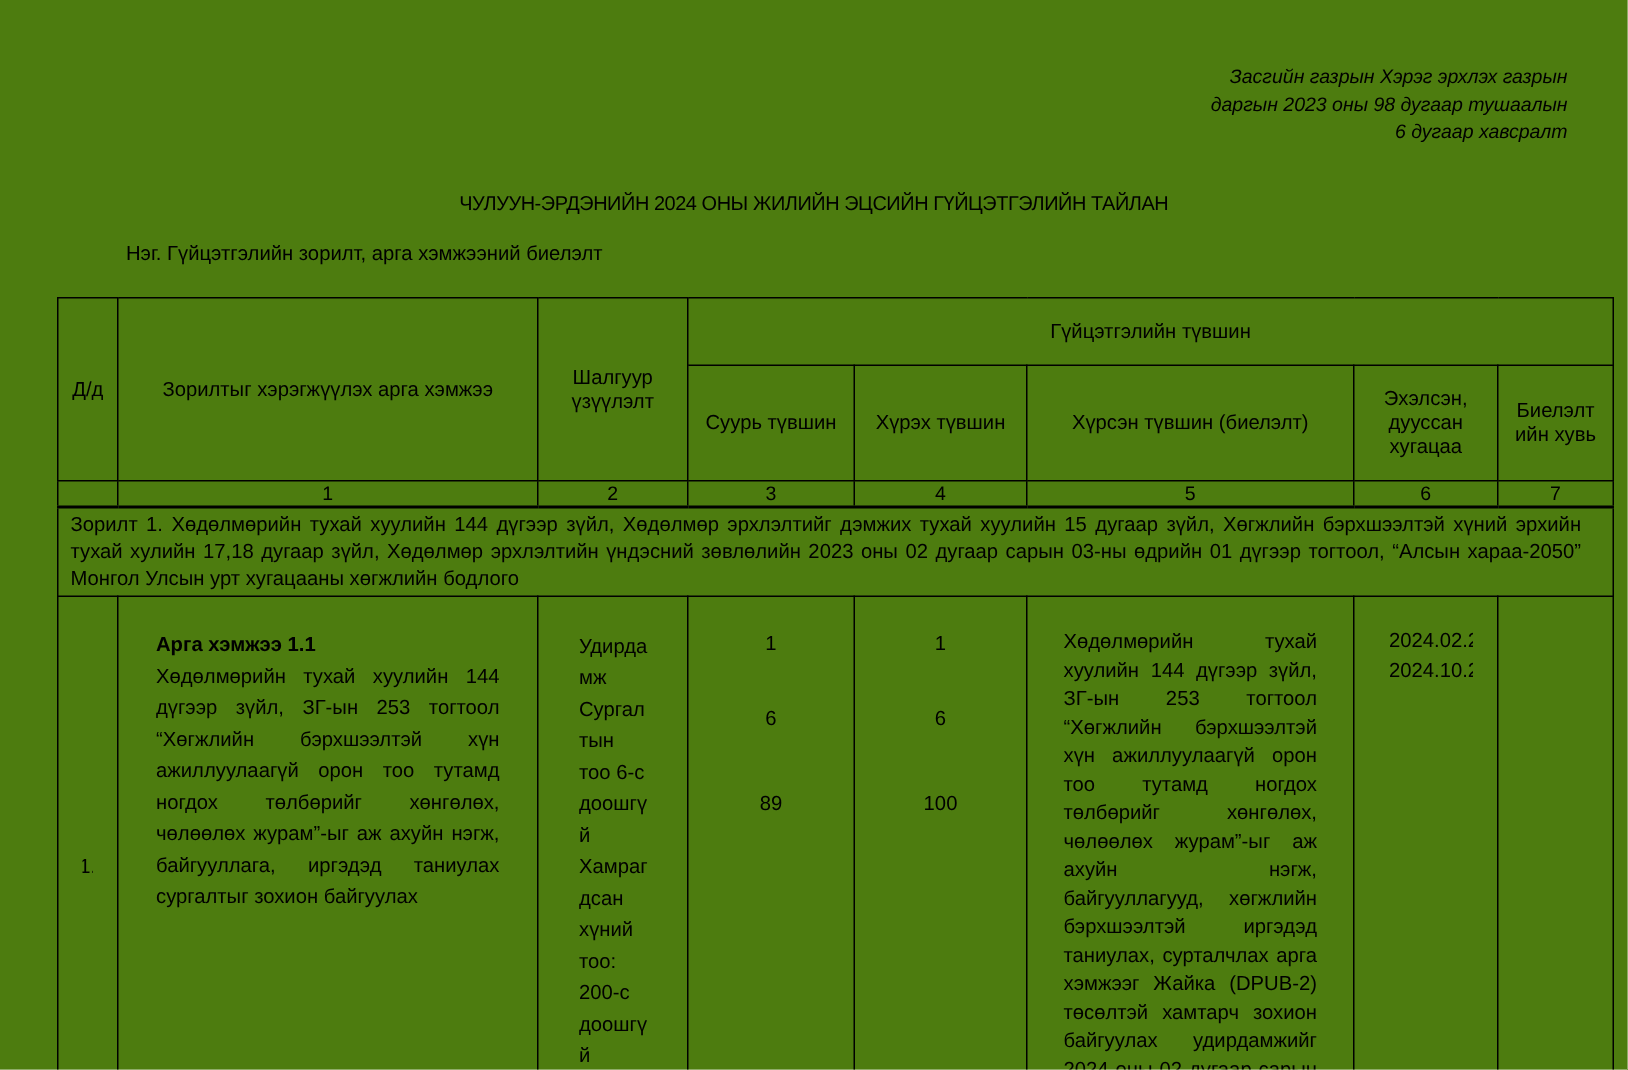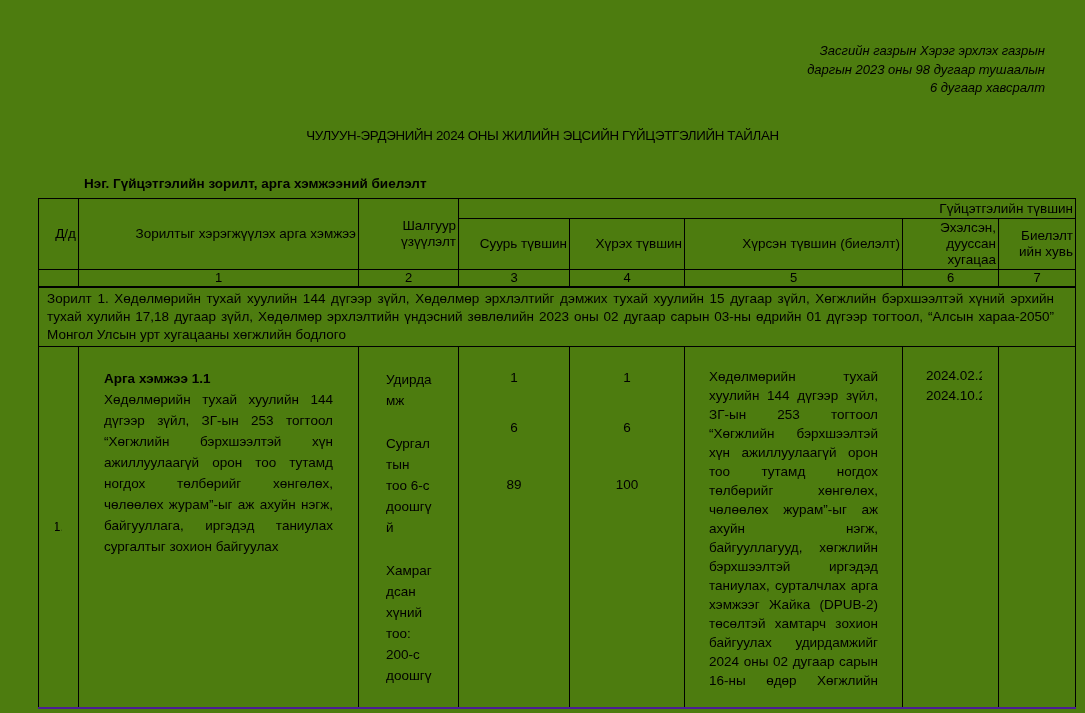--- a/index.html
+++ b/index.html
@@ -17,34 +17,34 @@
     font-size: 13px; line-height: 18.5px;
   }
 
   .doc-title {
     position: absolute; top: 128px; left: 0; width: 1085px;
     text-align: center; font-size: 13.3px; line-height: 16px;
     letter-spacing: -0.3px; white-space: nowrap;
   }
 
   .section-heading {
-    position: absolute; top: 176px; left: 84px;
-    font-size: 13.5px; font-weight: bold;
+    position: absolute; top: 161px; left: 84px;
+    font-size: 13.5px; font-weight: normal;
   }
 
   table.report-table {
     position: absolute; top: 198px; left: 38px;
     width: 1037px; border-collapse: collapse; table-layout: fixed;
     font-size: 13.5px;
   }
   td { border: 1px solid #000; vertical-align: top; overflow: hidden; }
 
   tr.hrow1 td, tr.hrow2 td {
-    text-align: right; vertical-align: middle;
-    line-height: 16px; padding: 1px 2px;
+    text-align: center; vertical-align: middle;
+    line-height: 16px; padding: 14px 2px;
   }
   tr.hrow1 { height: 20px; }
   tr.hrow2 { height: 50px; }
 
   tr.numrow td {
     height: 17px; text-align: center; vertical-align: middle;
     font-size: 13px; line-height: 14px; padding: 0;
     border-bottom: 2px solid #000;
   }
 
@@ -55,21 +55,21 @@
 
   tr.datarow td { padding: 16px; border-bottom: 2px solid #4c1d95; }
   .clip { height: 328px; overflow: hidden; }
 
   .num-cell { display: flex; align-items: center; justify-content: center; }
 
   .measure-cell { padding: 5px 9px; line-height: 21px; text-align: justify; }
   .measure-title { font-weight: bold; text-align: left; }
 
   .indicator-cell { padding: 6px 8px 6px 11px; line-height: 21px; overflow-wrap: break-word; }
-  .ind + .ind { margin-top: 22px; }
+  .ind + .ind { }
 
   .value-cell { padding-top: 4px; text-align: center; line-height: 21px; }
   .v2 { margin-top: 29px; }
   .v3 { margin-top: 36px; }
 
   .achieved-cell { padding: 4px 8px; line-height: 19px; text-align: justify; }
 
   .dates-cell { padding: 3px 4px 3px 7px; line-height: 20px; }
 </style>
 </head>

